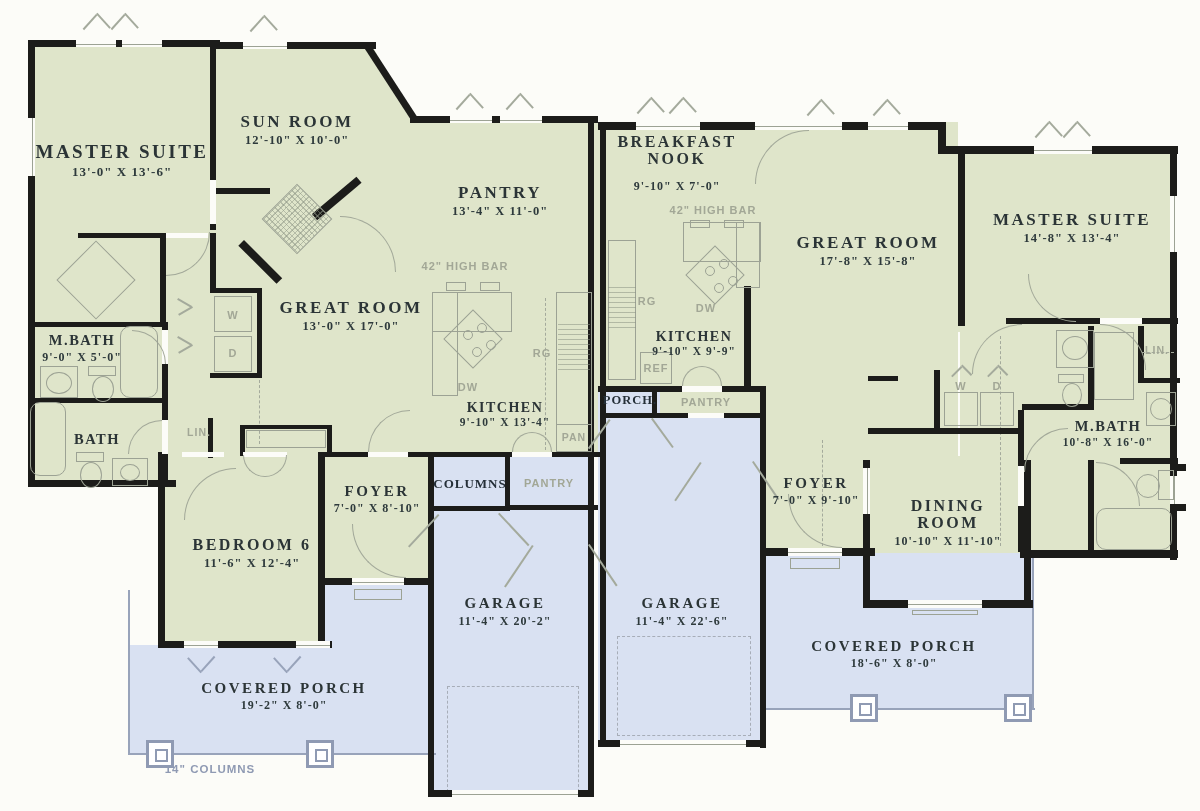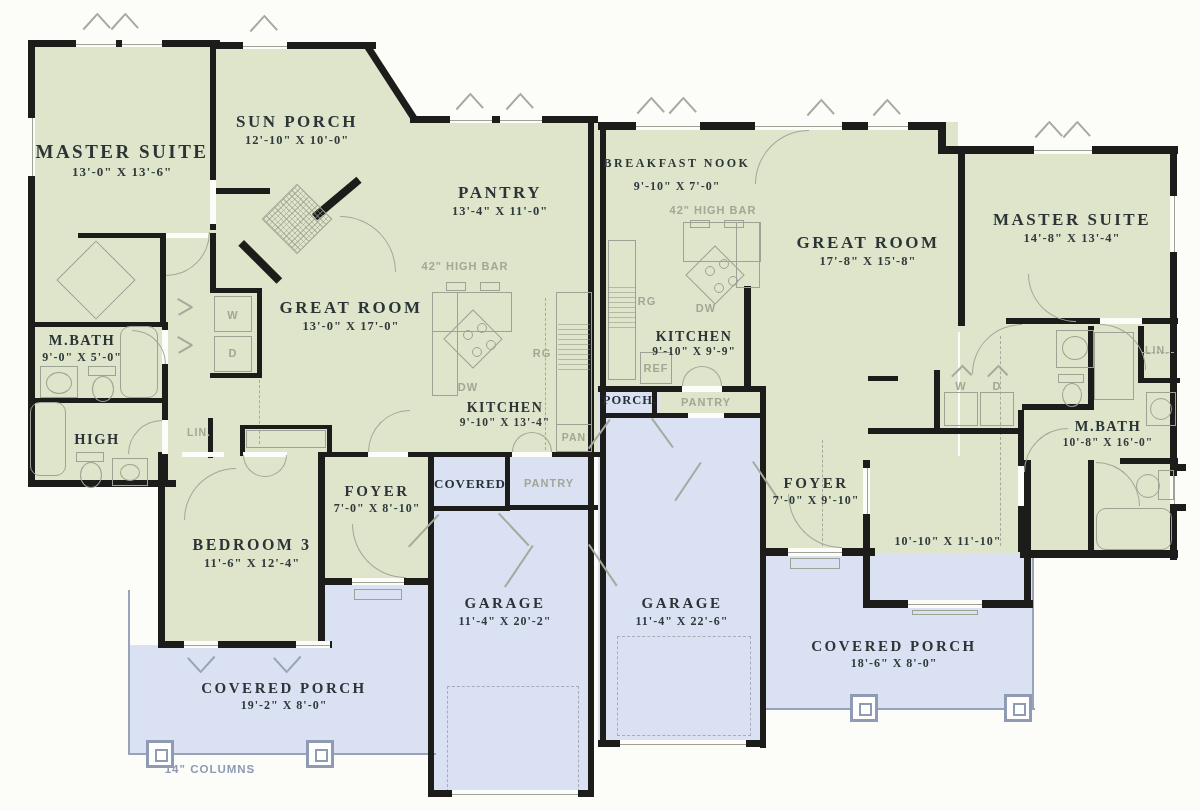--- a/index.html
+++ b/index.html
@@ -306,62 +306,63 @@
   <i class="ln" style="left:997px;top:366px;height:14px;transform:rotate(45deg)"></i>
     <i class="ln" style="left:997px;top:366px;height:14px;transform:rotate(-45deg)"></i>
 
   <i class="ln" style="left:192px;top:306px;height:16px;transform:rotate(60deg)"></i>
     <i class="ln" style="left:192px;top:306px;height:16px;transform:rotate(120deg)"></i>
   <i class="ln" style="left:192px;top:344px;height:16px;transform:rotate(60deg)"></i>
     <i class="ln" style="left:192px;top:344px;height:16px;transform:rotate(120deg)"></i>
 
   <div class="lbl" style="left:122px;top:152px;font-size:19px">MASTER SUITE</div>
   <div class="dim" style="left:122px;top:172px">13'-0" X 13'-6"</div>
-  <div class="lbl" style="left:297px;top:122px;font-size:17px">SUN PORCH</div>
+  <div class="lbl" style="left:297px;top:122px;font-size:17px">SUN ROOM</div>
   <div class="dim" style="left:297px;top:140px;font-size:12.5px">12'-10" X 10'-0"</div>
   <div class="lbl" style="left:500px;top:193px;font-size:17px">PANTRY</div>
   <div class="dim" style="left:500px;top:211px;font-size:12.5px">13'-4" X 11'-0"</div>
   <div class="lbl" style="left:351px;top:308px;font-size:17px">GREAT ROOM</div>
   <div class="dim" style="left:351px;top:326px;font-size:12.5px">13'-0" X 17'-0"</div>
   <div class="lbl" style="left:82px;top:341px;font-size:14.5px;letter-spacing:1.5px">M.BATH</div>
   <div class="dim" style="left:82px;top:357px;font-size:12px">9'-0" X 5'-0"</div>
-  <div class="lbl" style="left:97px;top:440px;font-size:14.5px;letter-spacing:1.5px">HIGH</div>
+  <div class="lbl" style="left:97px;top:440px;font-size:14.5px;letter-spacing:1.5px">BATH</div>
   <div class="lbl" style="left:505px;top:408px;font-size:14px;letter-spacing:1.5px">KITCHEN</div>
   <div class="dim" style="left:505px;top:422px;font-size:11.5px">9'-10" X 13'-4"</div>
-  <div class="lbl" style="left:252px;top:545px;font-size:16px">BEDROOM 3</div>
+  <div class="lbl" style="left:252px;top:545px;font-size:16px">BEDROOM 6</div>
   <div class="dim" style="left:252px;top:563px;font-size:12.5px">11'-6" X 12'-4"</div>
   <div class="lbl" style="left:377px;top:492px;font-size:15px">FOYER</div>
   <div class="dim" style="left:377px;top:508px;font-size:12px">7'-0" X 8'-10"</div>
-  <div class="lbl" style="left:470px;top:484px;font-size:13px;letter-spacing:1px;color:#252f38">COVERED</div>
+  <div class="lbl" style="left:470px;top:484px;font-size:13px;letter-spacing:1px;color:#252f38">COLUMNS</div>
   <div class="lbl" style="left:505px;top:604px;font-size:15px">GARAGE</div>
   <div class="dim" style="left:505px;top:621px;font-size:12px">11'-4" X 20'-2"</div>
   <div class="lbl" style="left:284px;top:689px;font-size:15px">COVERED PORCH</div>
   <div class="dim" style="left:284px;top:705px;font-size:12px">19'-2" X 8'-0"</div>
   <div class="gl" style="left:465px;top:266px;font-size:11px">42" HIGH BAR</div>
   <div class="gl" style="left:199px;top:432px;font-size:10.5px">LIN.</div>
   <div class="gl" style="left:233px;top:315px;font-size:11px">W</div>
   <div class="gl" style="left:233px;top:353px;font-size:11px">D</div>
   <div class="gl" style="left:542px;top:353px;font-size:11px">RG</div>
   <div class="gl" style="left:468px;top:387px;font-size:11px">DW</div>
   <div class="gl" style="left:574px;top:437px;font-size:10.5px">PAN</div>
   <div class="gl" style="left:549px;top:483px;font-size:11px">PANTRY</div>
   <div class="gl glb" style="left:210px;top:769px;font-size:11.5px">14" COLUMNS</div>
 
-  <div class="lbl wrap" style="left:677px;top:163px;font-size:12px;width:150px">BREAKFAST NOOK</div>
+  <div class="lbl wrap" style="left:677px;top:151px;font-size:16px;width:150px">BREAKFAST NOOK</div>
   <div class="dim" style="left:677px;top:186px;font-size:12px">9'-10" X 7'-0"</div>
   <div class="lbl" style="left:868px;top:243px;font-size:17px">GREAT ROOM</div>
   <div class="dim" style="left:868px;top:261px;font-size:12.5px">17'-8" X 15'-8"</div>
   <div class="lbl" style="left:1072px;top:220px;font-size:17px">MASTER SUITE</div>
   <div class="dim" style="left:1072px;top:238px;font-size:12.5px">14'-8" X 13'-4"</div>
   <div class="lbl" style="left:694px;top:337px;font-size:14px;letter-spacing:1.5px">KITCHEN</div>
   <div class="dim" style="left:694px;top:351px;font-size:11.5px">9'-10" X 9'-9"</div>
   <div class="lbl" style="left:1108px;top:427px;font-size:14.5px;letter-spacing:1.5px">M.BATH</div>
   <div class="dim" style="left:1108px;top:442px;font-size:11.5px">10'-8" X 16'-0"</div>
   <div class="lbl" style="left:816px;top:484px;font-size:15px">FOYER</div>
   <div class="dim" style="left:816px;top:500px;font-size:12px">7'-0" X 9'-10"</div>
+  <div class="lbl wrap" style="left:948px;top:515px;font-size:16px;width:120px">DINING ROOM</div>
   <div class="dim" style="left:948px;top:541px;font-size:12px">10'-10" X 11'-10"</div>
   <div class="lbl" style="left:630px;top:401px;font-size:12.5px;letter-spacing:1px;color:#252f38">PORCH.</div>
   <div class="gl" style="left:706px;top:402px;font-size:11px">PANTRY</div>
   <div class="lbl" style="left:682px;top:604px;font-size:15px">GARAGE</div>
   <div class="dim" style="left:682px;top:621px;font-size:12px">11'-4" X 22'-6"</div>
   <div class="lbl" style="left:894px;top:647px;font-size:15px">COVERED PORCH</div>
   <div class="dim" style="left:894px;top:663px;font-size:12px">18'-6" X 8'-0"</div>
   <div class="gl" style="left:713px;top:210px;font-size:11px">42" HIGH BAR</div>
   <div class="gl" style="left:647px;top:301px;font-size:11px">RG</div>
   <div class="gl" style="left:706px;top:308px;font-size:11px">DW</div>

